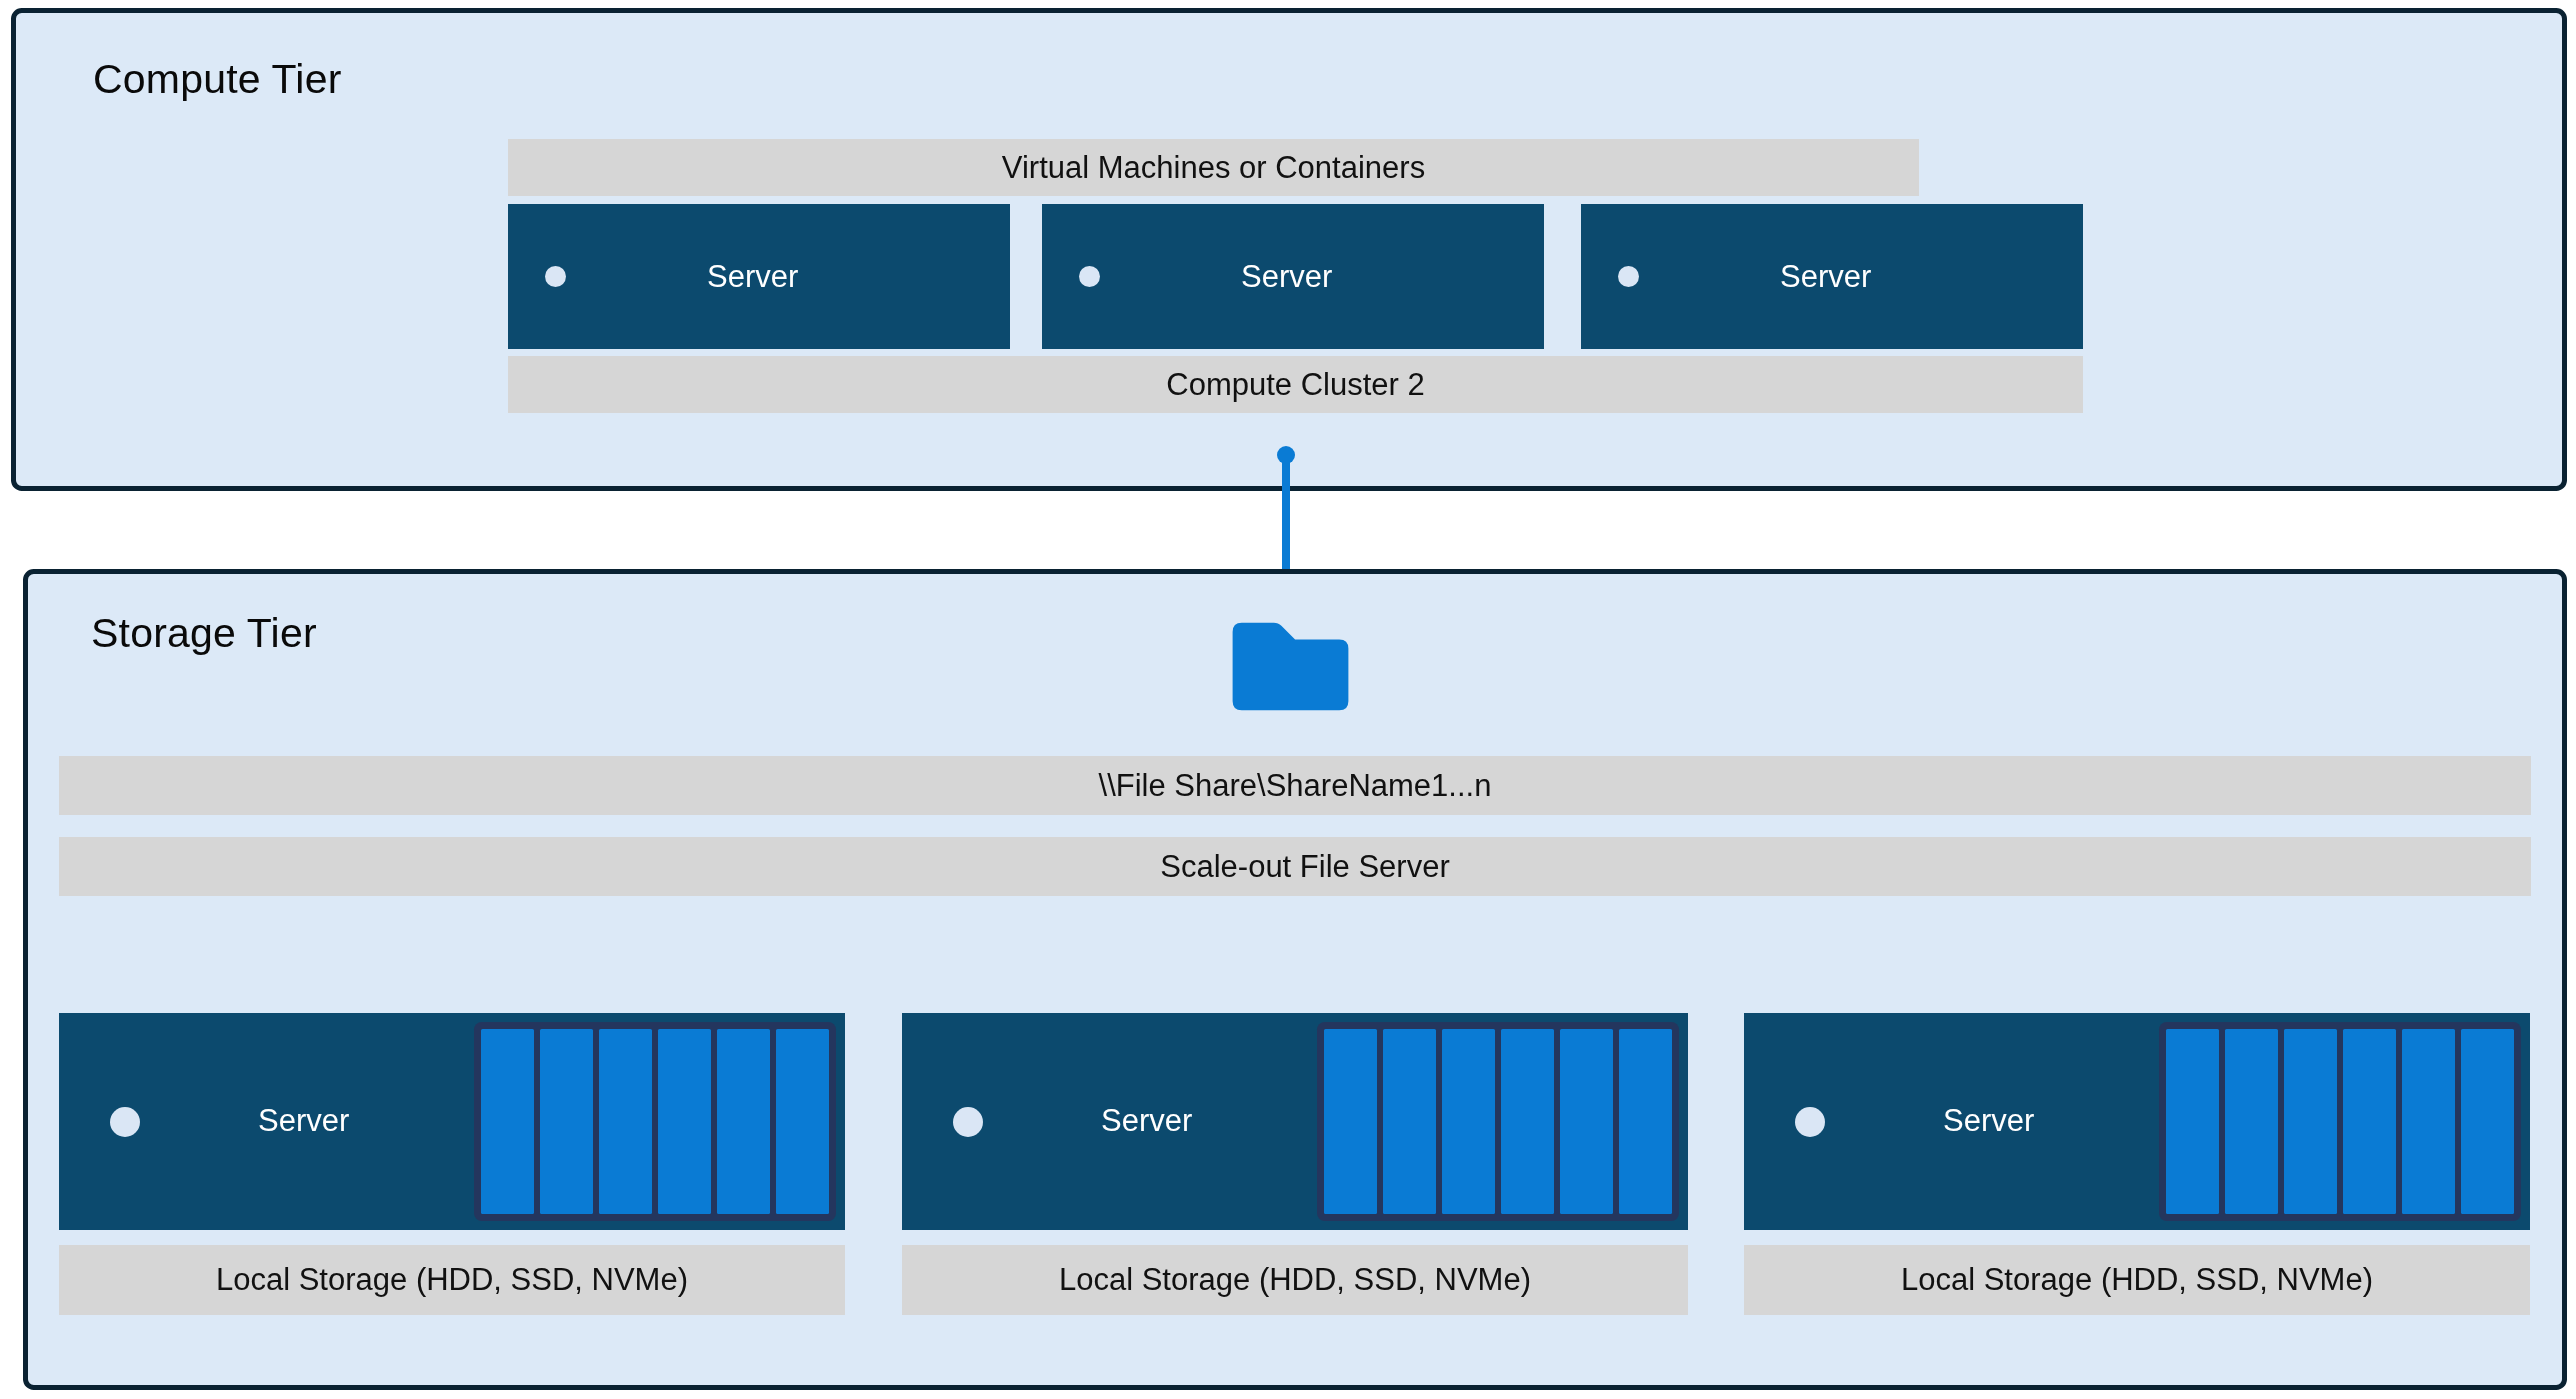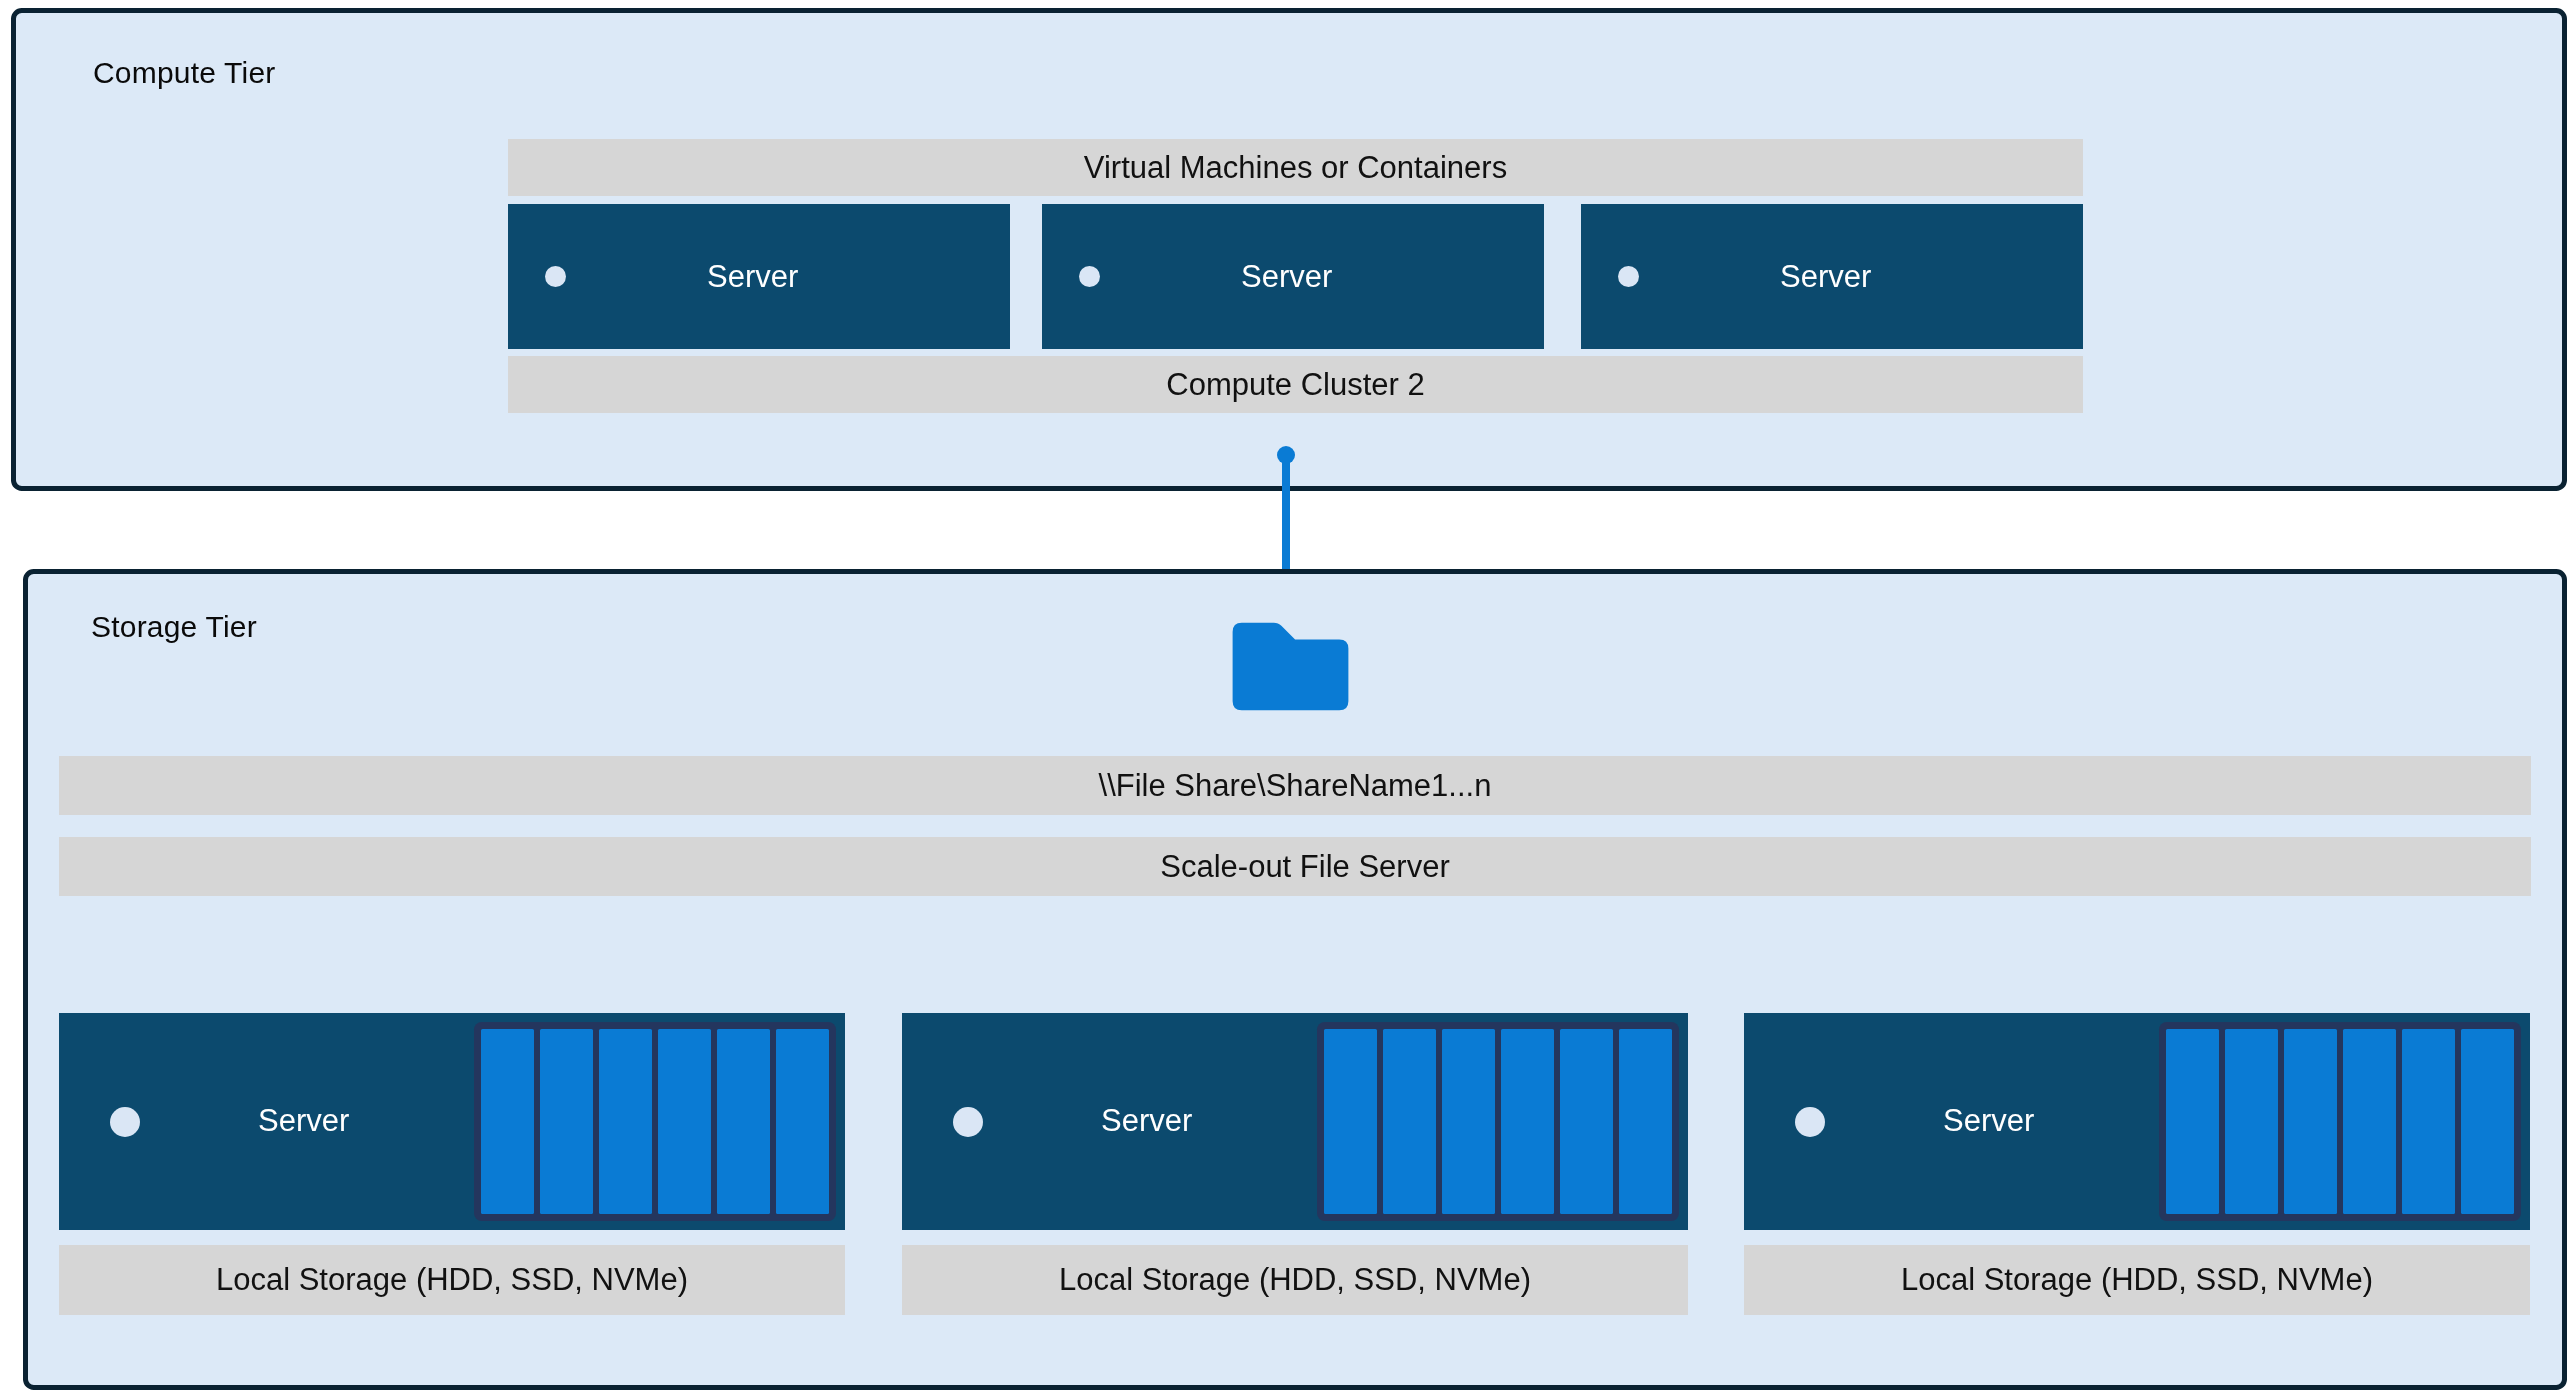--- a/index.html
+++ b/index.html
@@ -36,21 +36,21 @@
   }
   #storage-tier {
     left: 23px;
     top: 569px;
     width: 2544px;
     height: 821px;
   }
 
   .tier-title {
     position: absolute;
-    font-size: 30px;
+    font-size: 41px;
     color: #0a0a0a;
     letter-spacing: 0.2px;
     white-space: nowrap;
   }
   #compute-title { left: 93px; top: 56px; }
   #storage-title { left: 91px; top: 610px; }
 
   
   .band {
     position: absolute;
@@ -139,21 +139,21 @@
 </style>
 </head>
 <body>
 
 <div class="canvas">
 
   <div class="tier" id="compute-tier"></div>
 
   <div class="tier-title" id="compute-title">Compute Tier</div>
 
-  <div class="band" style="left:508px; top:139px; width:1575px; height:57px;">
+  <div class="band" style="left:508px; top:139px; width:1411px; height:57px;">
     <span class="band-label">Virtual Machines or Containers</span>
   </div>
 
   <div class="server" style="left:508px; top:204px; width:502px; height:145px;">
     <span class="led" style="left:37px; top:62px; width:21px; height:21px;"></span>
     <span class="server-label" style="left:199px; top:55px;">Server</span>
   </div>
 
   <div class="server" style="left:1042px; top:204px; width:502px; height:145px;">
     <span class="led" style="left:37px; top:62px; width:21px; height:21px;"></span>

